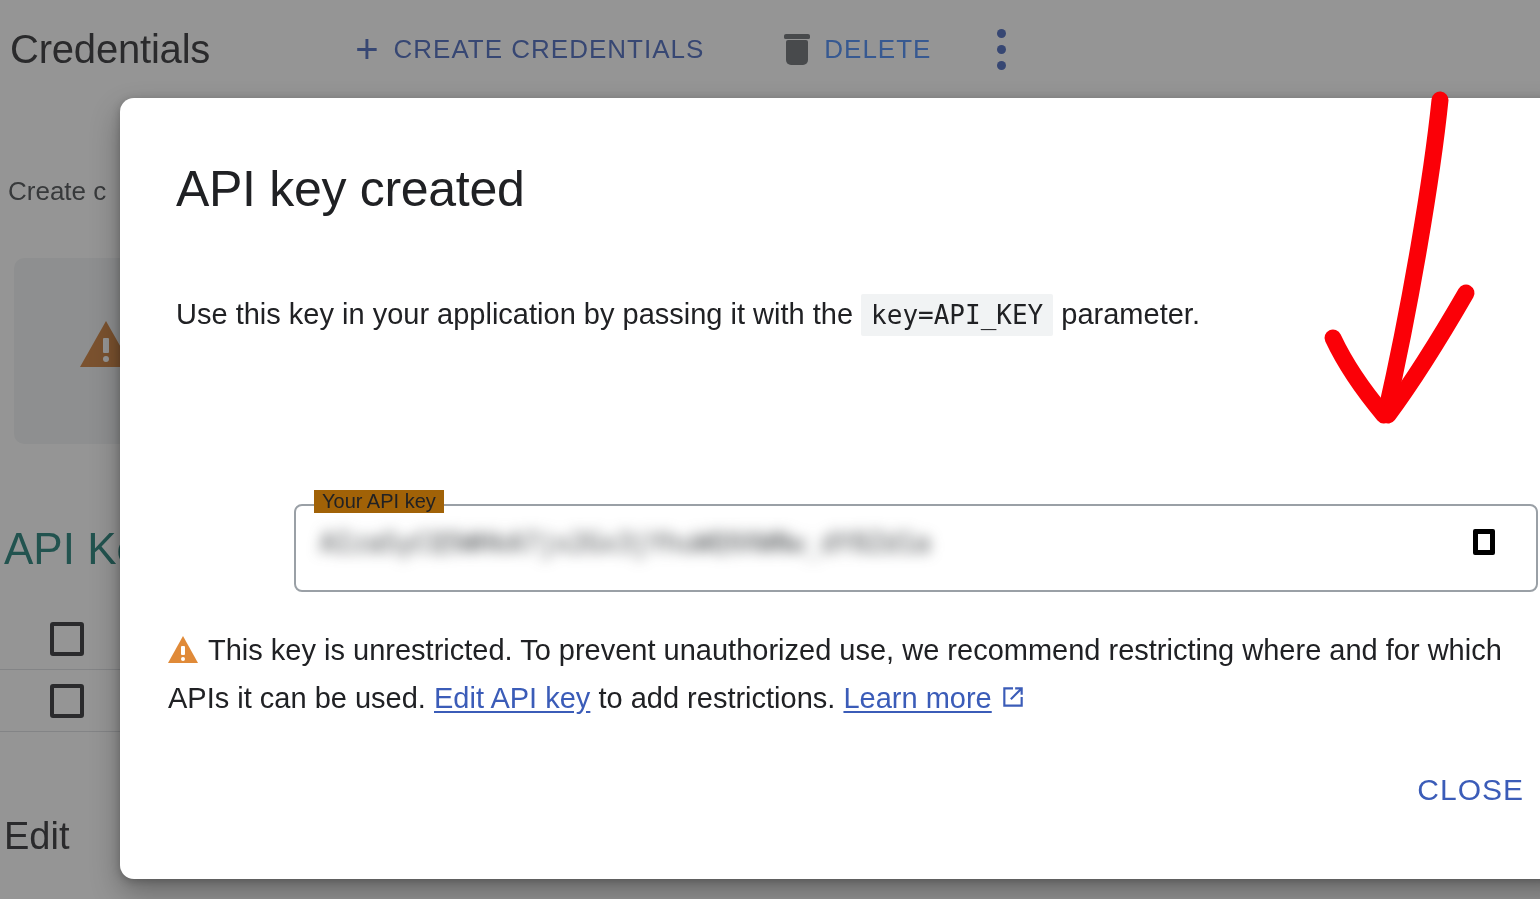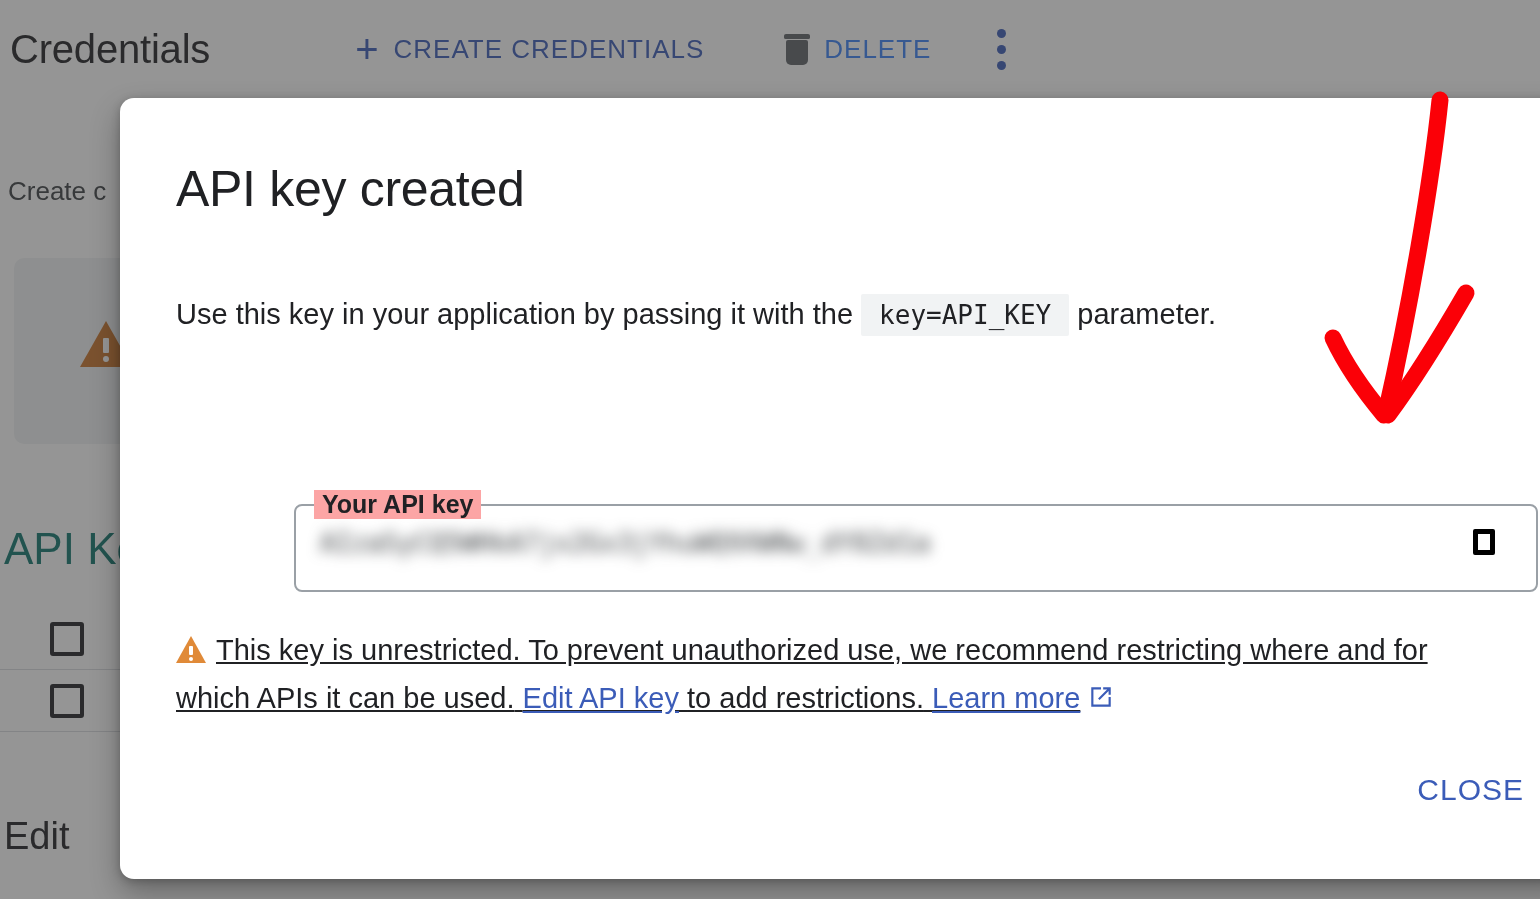--- a/index.html
+++ b/index.html
@@ -126,36 +126,36 @@
 
   #dialog-desc {
     position: absolute; left: 56px; top: 196px; right: 40px;
     font-size: 29px; color: #202124; line-height: 40px;
     white-space: nowrap;
   }
   #dialog-desc .code {
     font-family: "DejaVu Sans Mono", monospace;
     font-size: 26px;
     background: #f1f3f4;
-    padding: 6px 18px;
+    padding: 6px 10px;
     border-radius: 2px;
   }
 
   
   #key-field {
     position: absolute; left: 174px; top: 406px; width: 1244px; height: 88px;
   }
   #key-field .outline {
     position: absolute; inset: 0;
     border: 2px solid #9aa0a6; border-radius: 8px;
   }
   #key-field .notch {
     position: absolute; left: 20px; top: -14px;
-    background: #fca5a5; padding: 0 8px;
-    font-size: 25px; font-weight: 700; color: #202124;
+    background: #a16207; padding: 0 8px;
+    font-size: 20px; font-weight: 400; color: #202124;
     white-space: nowrap;
   }
   #key-field .value {
     position: absolute; left: 26px; top: 24px; right: 120px;
     font-size: 26px; color: #3c4043;
     font-family: "DejaVu Sans Mono", monospace;
     white-space: nowrap; overflow: hidden;
     filter: blur(7px);
     user-select: none;
   }
@@ -165,22 +165,22 @@
     display: flex; align-items: center; justify-content: center;
     cursor: pointer;
   }
   .copy-glyph { position: relative; width: 34px; height: 38px; }
   .copy-glyph .back {
     position: absolute; left: 0; top: 0; width: 22px; height: 26px;
     border: 5px solid #000; border-radius: 2px;
   }
 
   #dialog-warning {
-    position: absolute; left: 56px; top: 528px; right: 64px;
-    font-size: 29px; color: #202124; line-height: 48px; text-decoration: underline;
+    position: absolute; left: 48px; top: 528px; right: 64px;
+    font-size: 29px; color: #202124; line-height: 48px;
   }
   #dialog-warning .warn-tri { display:inline-block; vertical-align: -3px; margin-right: 10px; }
   #dialog-warning a {
     color: #3b5cb8; text-decoration: underline; text-underline-offset: 3px;
   }
   .ext-icon { display:inline-block; vertical-align: -2px; margin-left: 8px; }
 
   
   .warn-tri {
     width: 30px; height: 27px; position: relative;

